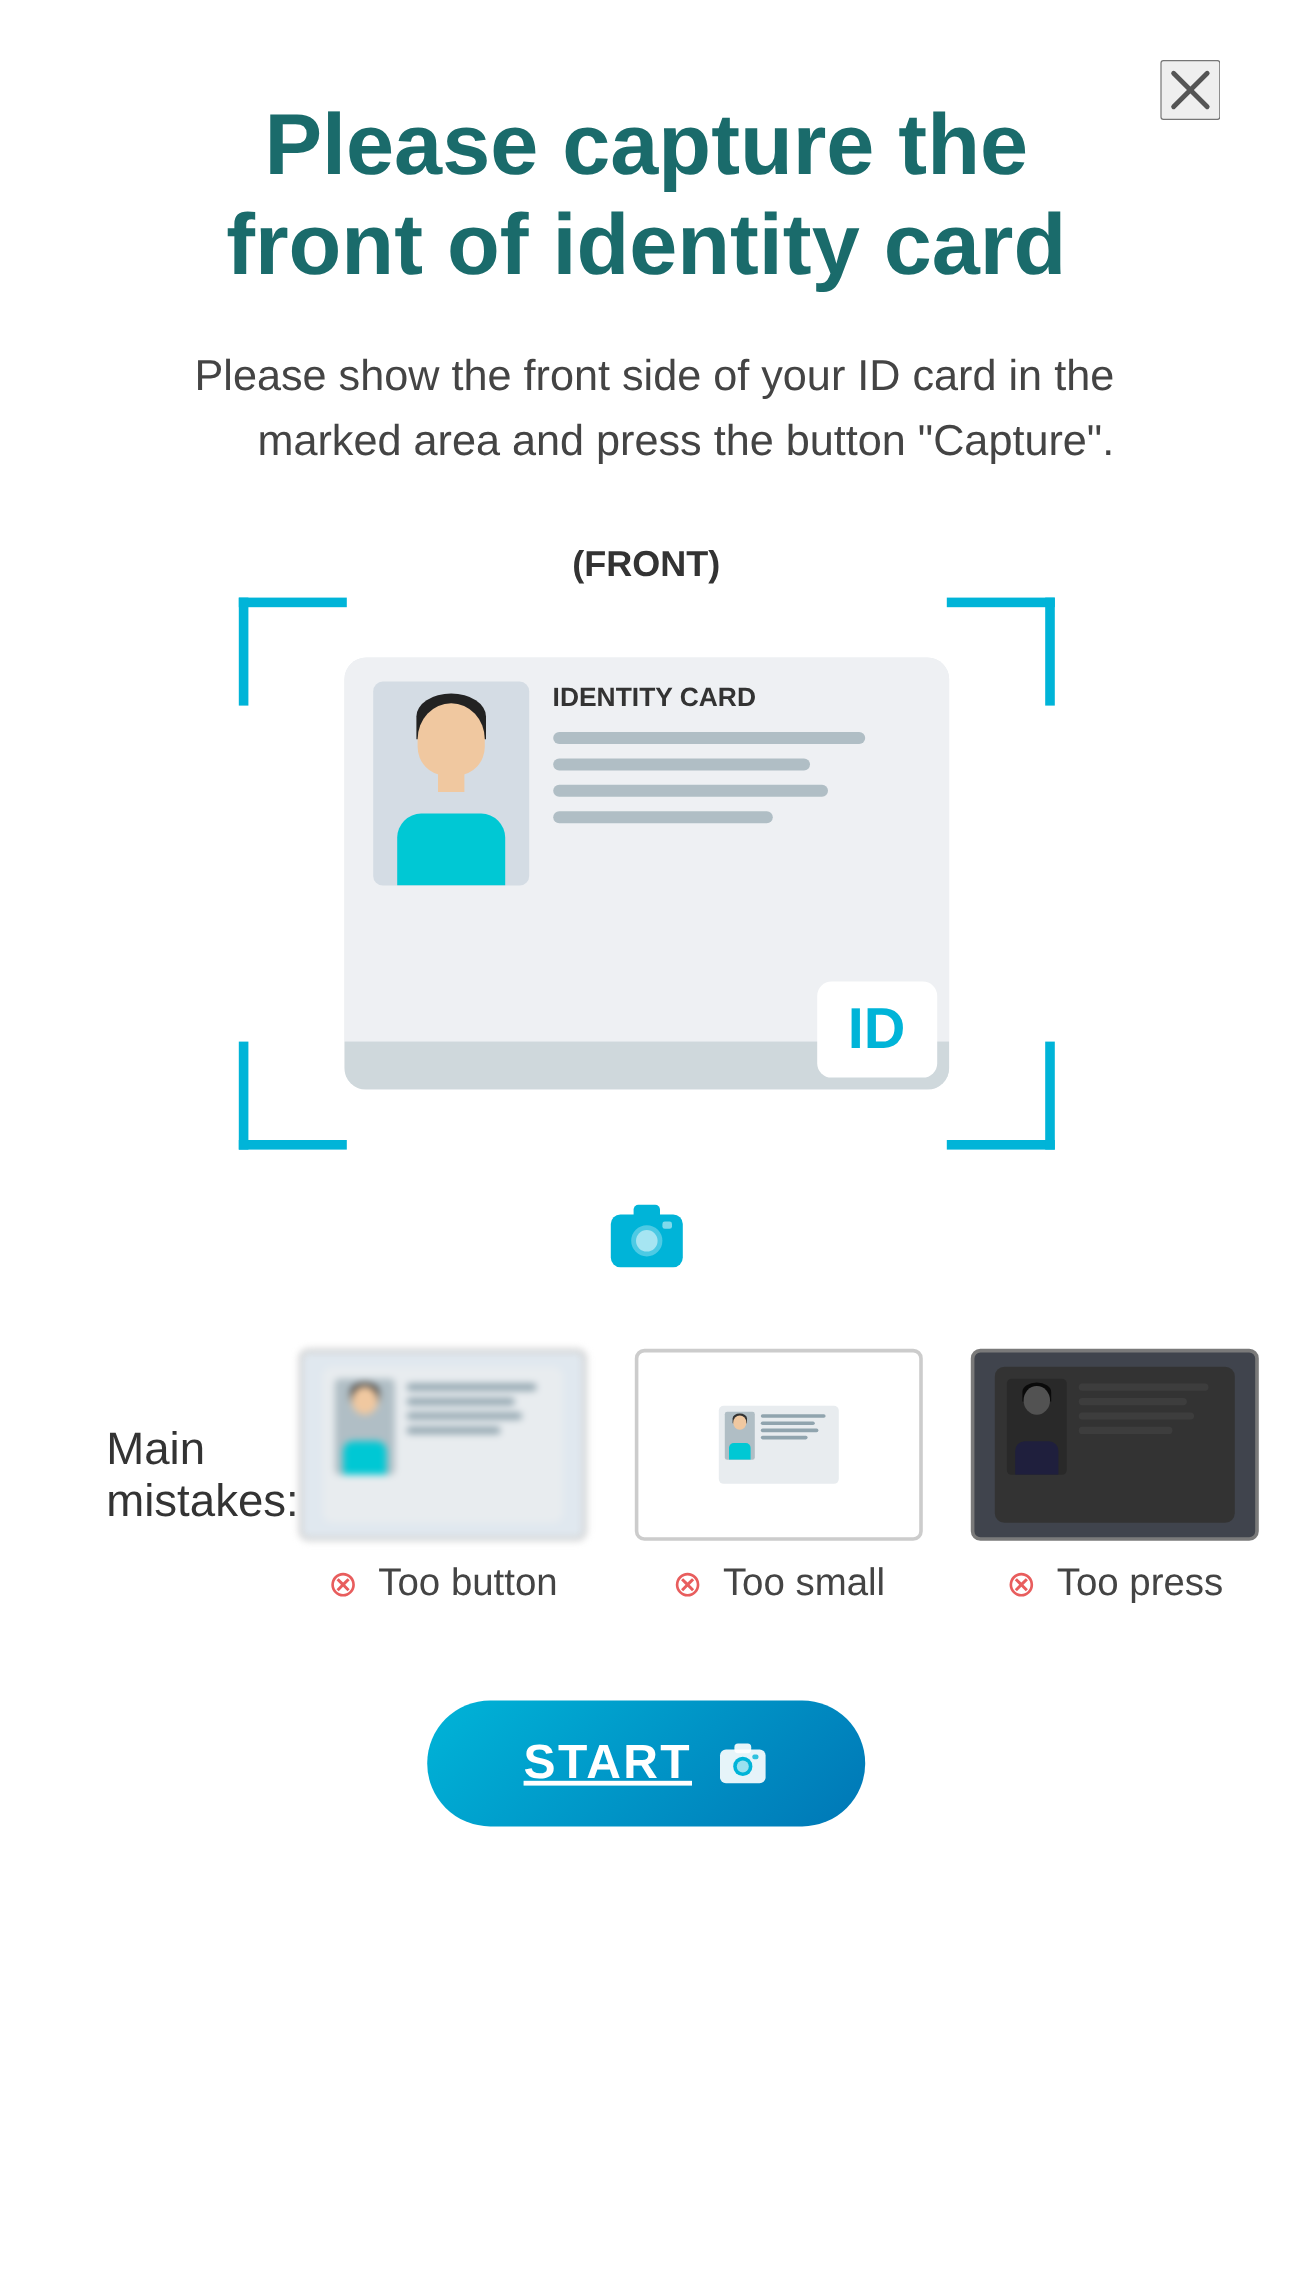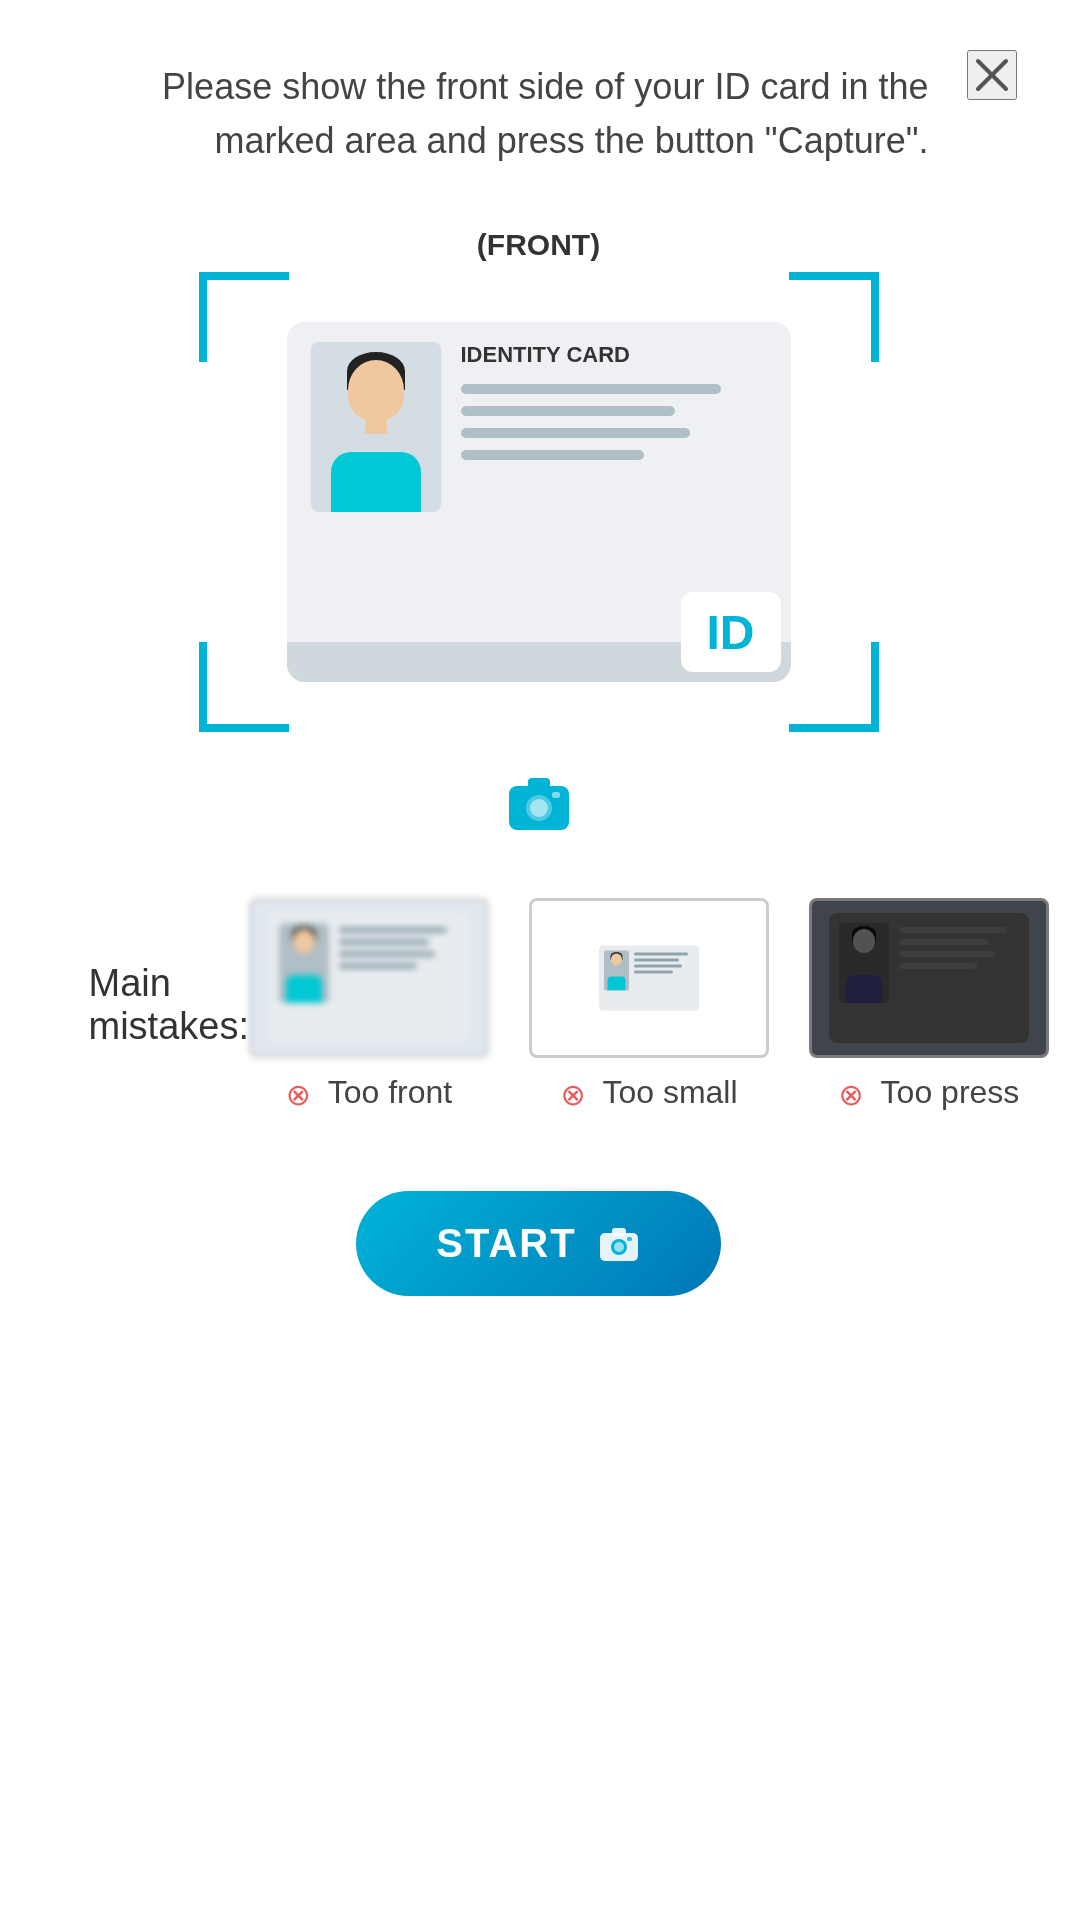--- a/index.html
+++ b/index.html
@@ -392,20 +392,21 @@
       color: white;
       border: none;
       border-radius: 60px;
       padding: 30px 80px;
       font-size: 40px;
       font-weight: 800;
       cursor: pointer;
       letter-spacing: 2px;
       margin-top: 40px;
       text-transform: uppercase;
+      text-decoration: underline;
     }
 
     .start-camera-icon {
       width: 44px;
       height: 44px;
     }
 
     
     .dark-mini-id-wrapper {
       width: 200px;
@@ -422,20 +423,24 @@
 
 <div class="page-container">
 
   <button class="close-button" aria-label="Close">
     <svg class="close-icon-svg" viewBox="0 0 40 40" fill="none" xmlns="http://www.w3.org/2000/svg">
       <line x1="6" y1="6" x2="34" y2="34" stroke="#555" stroke-width="4" stroke-linecap="round"></line>
       <line x1="34" y1="6" x2="6" y2="34" stroke="#555" stroke-width="4" stroke-linecap="round"></line>
     </svg>
   </button>
 
+  <h1 class="main-title">
+    <span>Please capture the</span><br>
+    <span>front of identity card</span>
+  </h1>
 
   <p class="subtitle">Please show the front side of your ID card in the marked area and press the button "Capture".</p>
 
   <div class="scan-area">
     <div class="scan-label">(FRONT)</div>
 
     <div class="frame-container">
 
       <div class="corner corner-tl"></div>
       <div class="corner corner-tr"></div>
@@ -497,21 +502,21 @@
             <div class="mini-info">
               <div class="mini-line" style="width:90%"></div>
               <div class="mini-line" style="width:75%"></div>
               <div class="mini-line" style="width:80%"></div>
               <div class="mini-line" style="width:65%"></div>
             </div>
           </div>
         </div>
         <div class="mistake-label">
           <span class="error-icon">⊗</span>
-          <span>Too front</span>
+          <span>Too button</span>
         </div>
       </div>
 
       <div class="mistake-item">
         <div class="mistake-card-img small-card">
           <div style="transform: scale(0.5); transform-origin: center;">
             <div class="mini-id-wrapper">
               <div class="mini-photo">
                 <div class="mini-avatar-hair"></div>
                 <div class="mini-avatar-head"></div>

